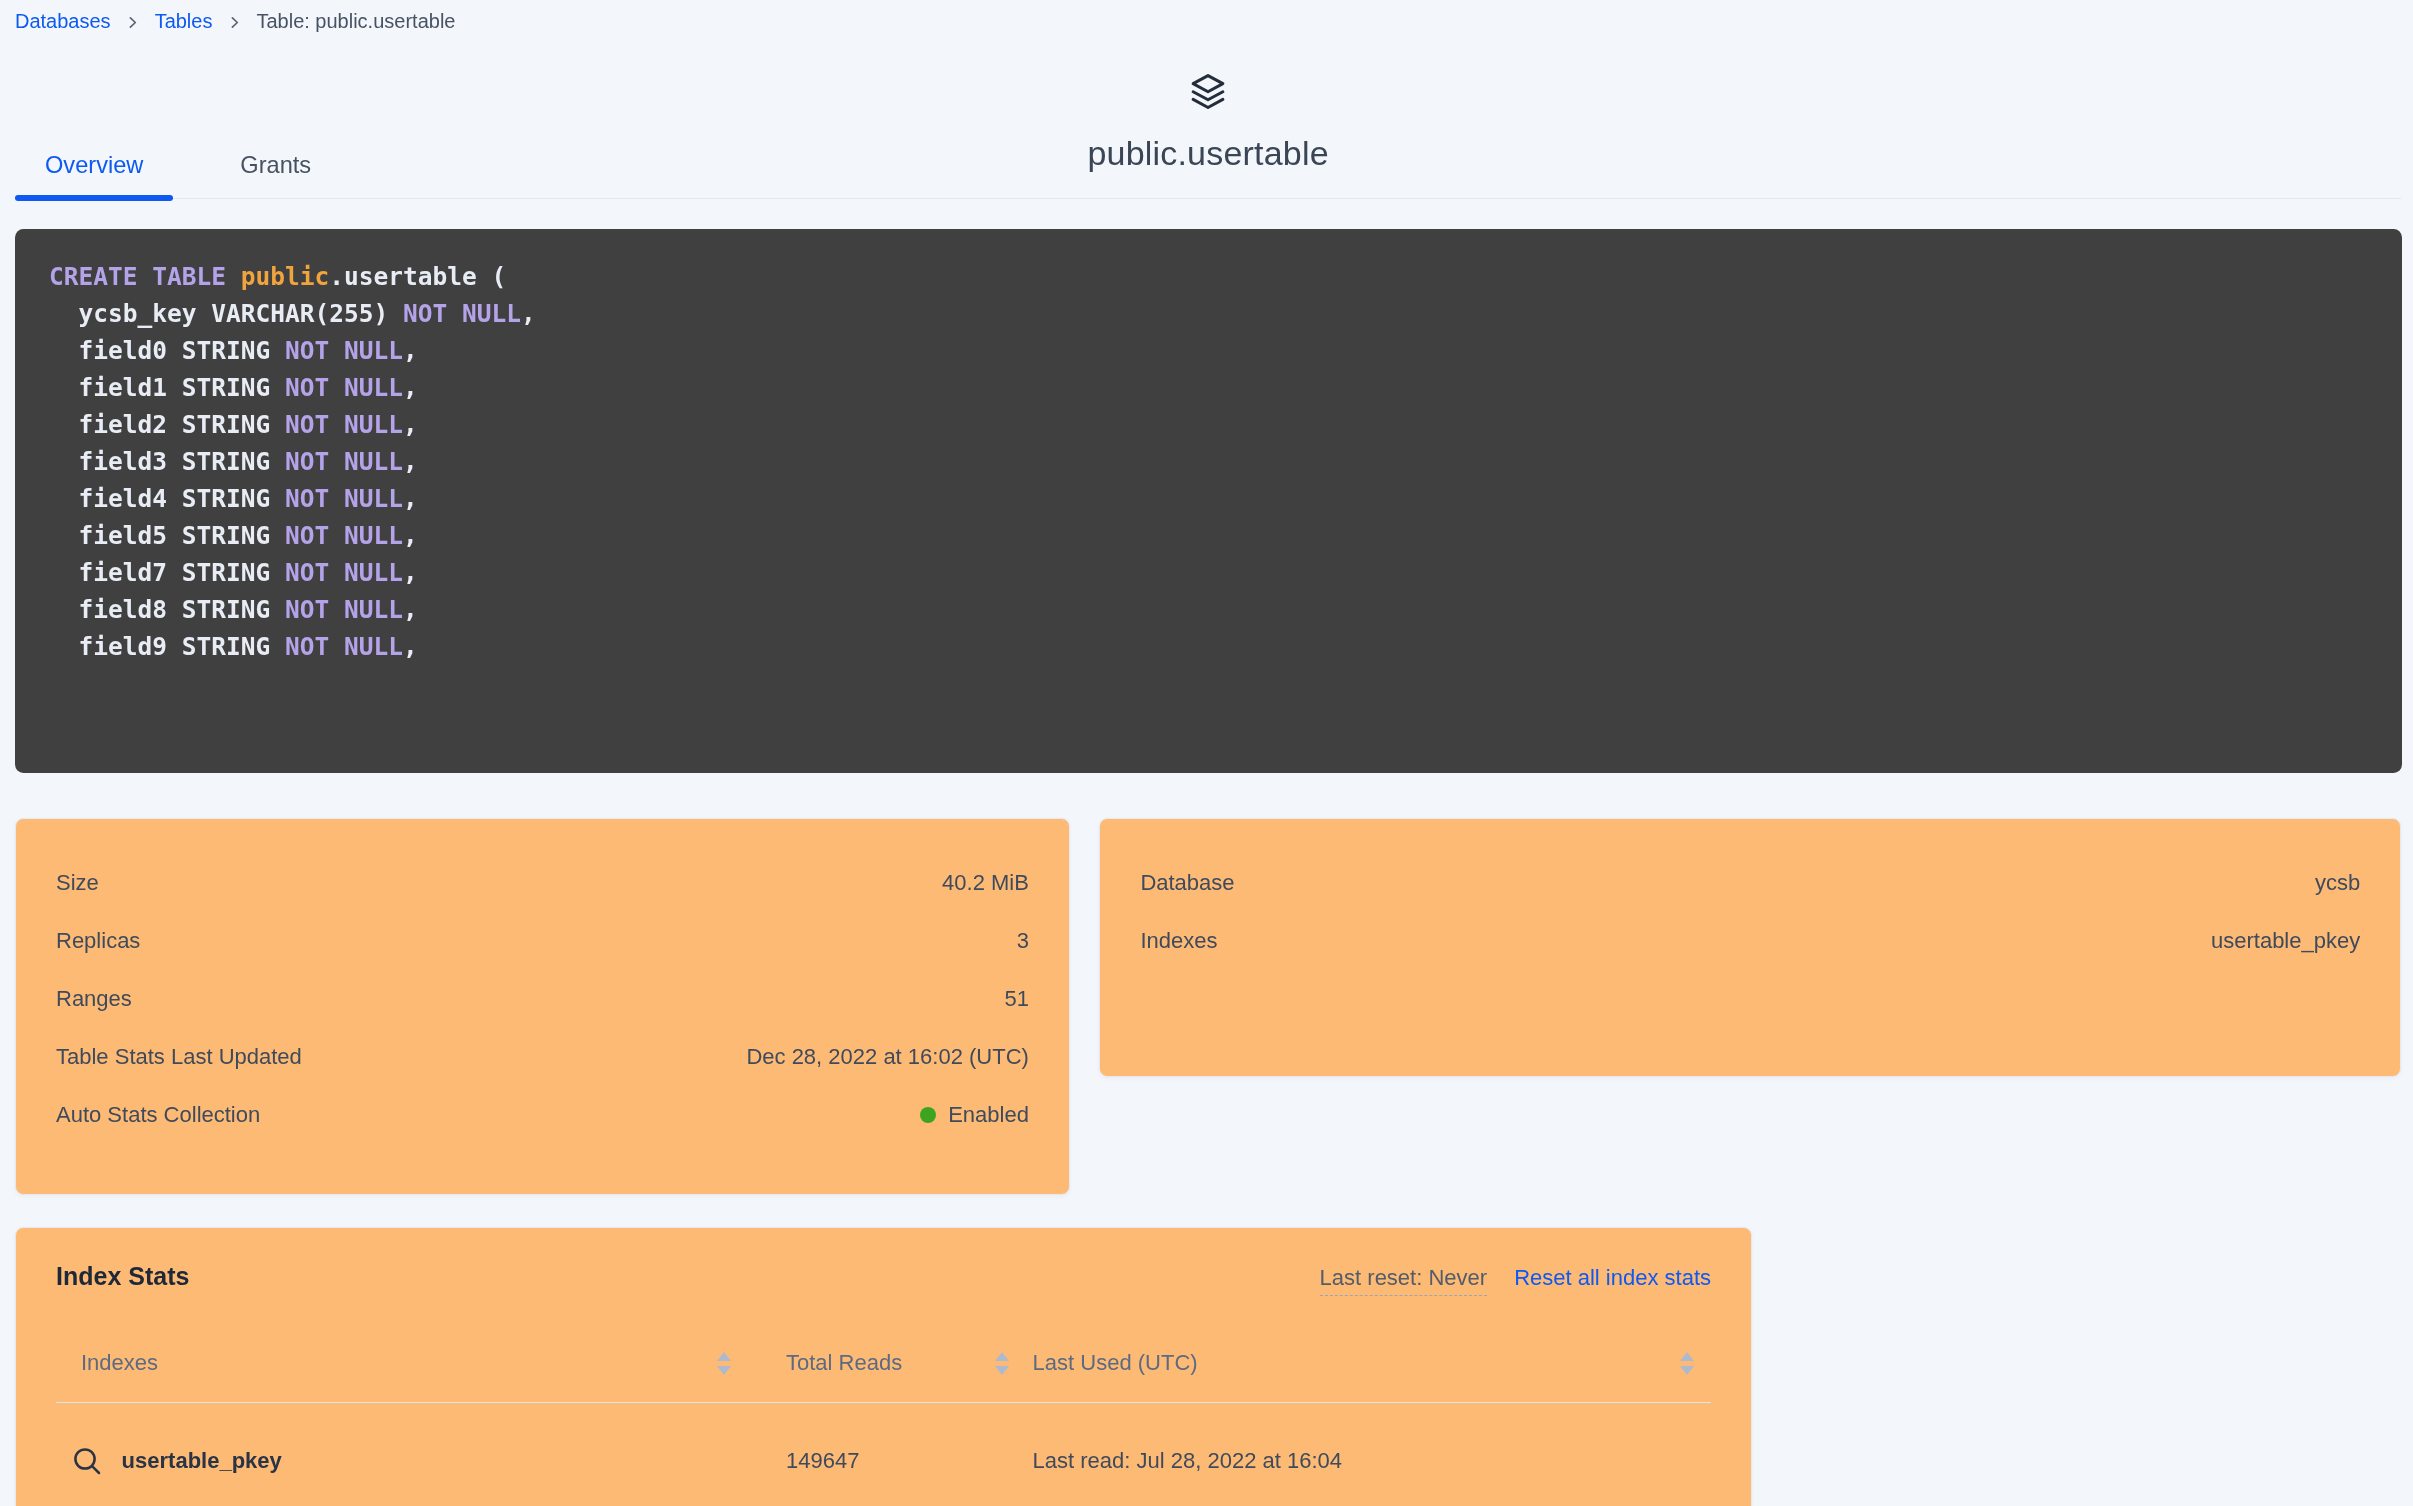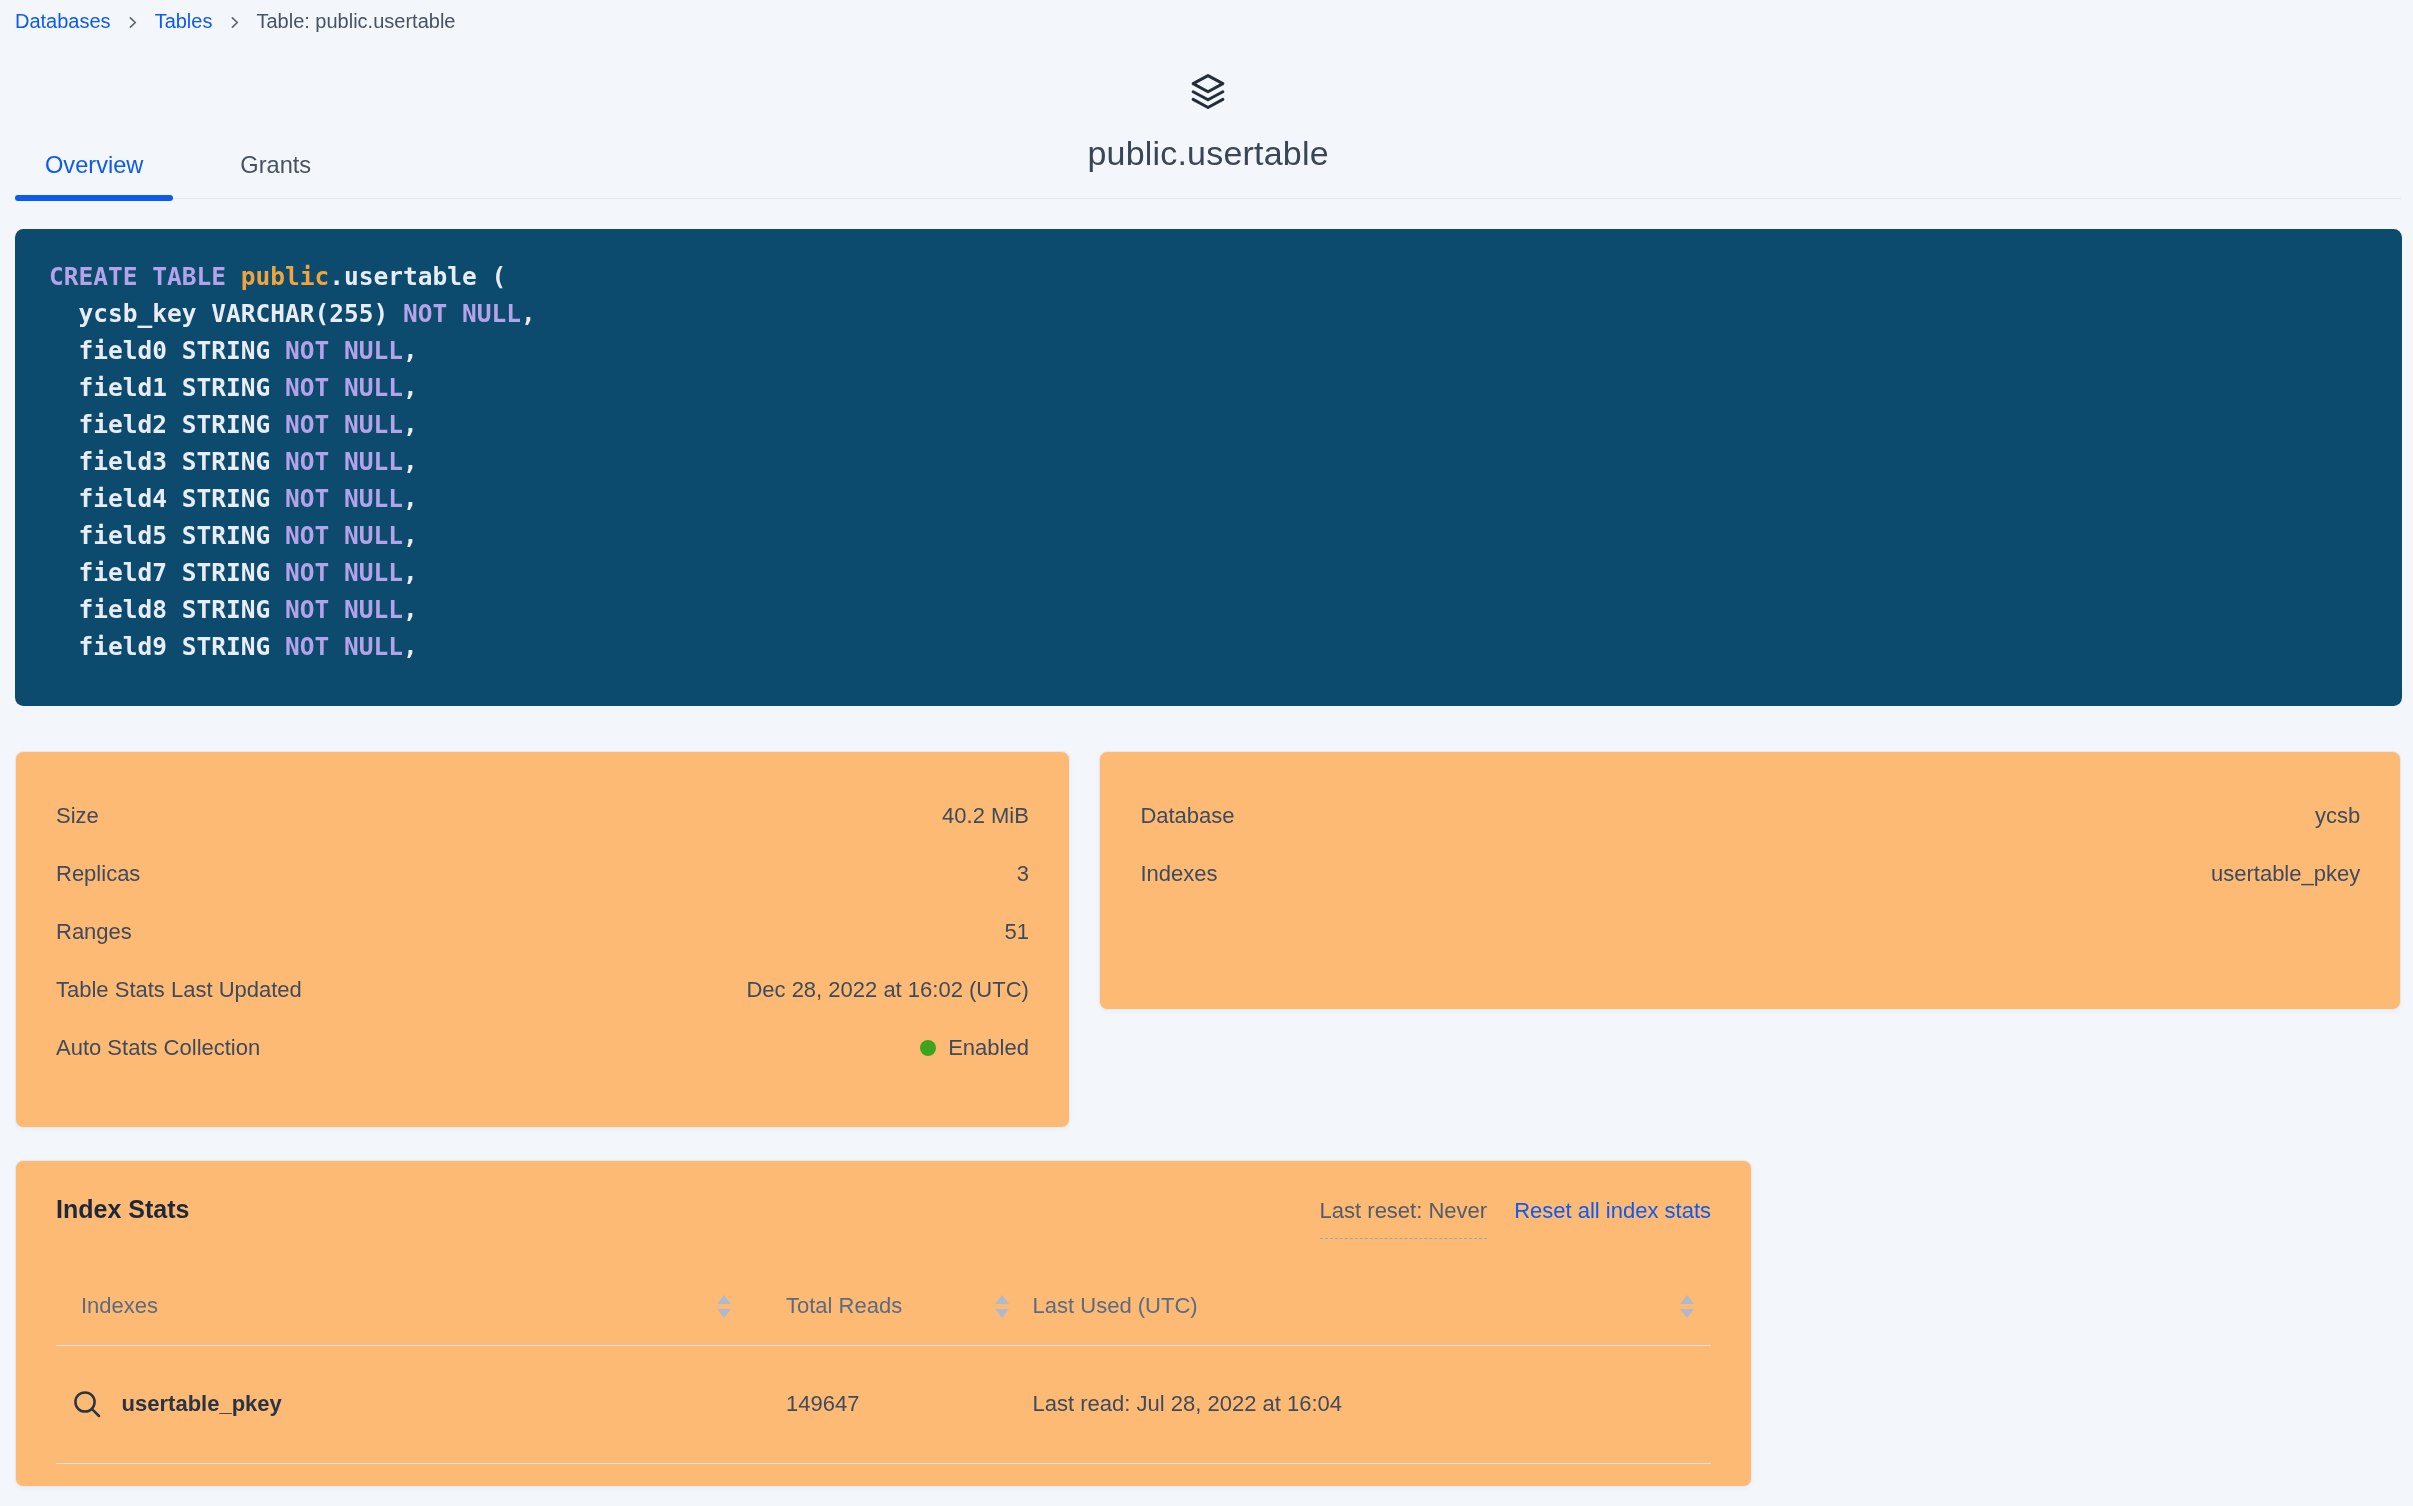--- a/index.html
+++ b/index.html
@@ -25,22 +25,22 @@
   .tabs { display: flex; gap: 37px; margin-top: 25px; border-bottom: 1.7px solid #e3e7ee; }
   .tab { position: relative; padding: 13.5px 30px 18.6px; font-size: 23.6px; color: #475260; cursor: pointer; }
   .tab.active { color: #0d59f2; }
   .tab.active::after {
     content: ""; position: absolute; left: 0; right: 0; bottom: -3.4px;
     height: 5.9px; border-radius: 4.2px; background: #0d59f2;
   }
 
   
   .sql-block {
-    margin-top: 30px; width: 2387px; height: 477px;
-    background: #0c4a6e; border-radius: 8.4px;
+    margin-top: 30px; width: 2387px; height: 544px;
+    background: #404040; border-radius: 8.4px;
     padding: 29px 28px 0 34px; overflow: hidden;
   }
   .sql-line {
     font-family: "DejaVu Sans Mono", monospace;
     font-size: 24.5px; font-weight: 600; line-height: 37px;
     white-space: pre; color: #e8ecf4;
   }
   .sql-line .plain  { color: #e8ecf4; }
   .sql-line .kw     { color: #b4a3e8; }
   .sql-line .schema { color: #efa43e; }
@@ -59,21 +59,21 @@
     height: 58px; font-size: 22px; color: #3f4a5c;
   }
   .stat-value { display: flex; align-items: center; gap: 11.8px; text-align: right; }
   .dot { width: 16px; height: 16px; border-radius: 50%; background: #3ca41e; display: inline-block; }
 
   
   .index-card { margin-top: 32px; width: 1737px; height: 327px; padding: 34px 40px 0 40px; }
   .index-header { display: flex; justify-content: space-between; align-items: baseline; }
   .index-header h2 { font-size: 25px; font-weight: 700; color: #1f2838; }
   .index-actions { display: flex; align-items: baseline; gap: 27px; font-size: 22px; }
-  .last-reset { color: #525c6b; border-bottom: 1.7px dashed #9aa6b6; padding-bottom: 14px; cursor: help; }
+  .last-reset { color: #525c6b; border-bottom: 1.7px dashed #9aa6b6; padding-bottom: 4px; cursor: help; }
   .reset-link { color: #0d59f2; text-decoration: none; cursor: pointer; }
 
   .tbl { margin-top: 29px; }
   .tbl-head { display: flex; align-items: center; height: 78px; border-bottom: 1.7px solid #dfe4ec;
               font-size: 22px; color: #5d6a80; }
   .tbl-row  { display: flex; align-items: center; height: 118px; border-bottom: 1.7px solid #dfe4ec;
               font-size: 22px; color: #3f4a5c; }
   .col { display: flex; align-items: center; justify-content: space-between; }
   .col-a { flex: 0 0 675px; padding-left: 25px; }
   .col-b { flex: 0 0 278px; padding-left: 55px; }

